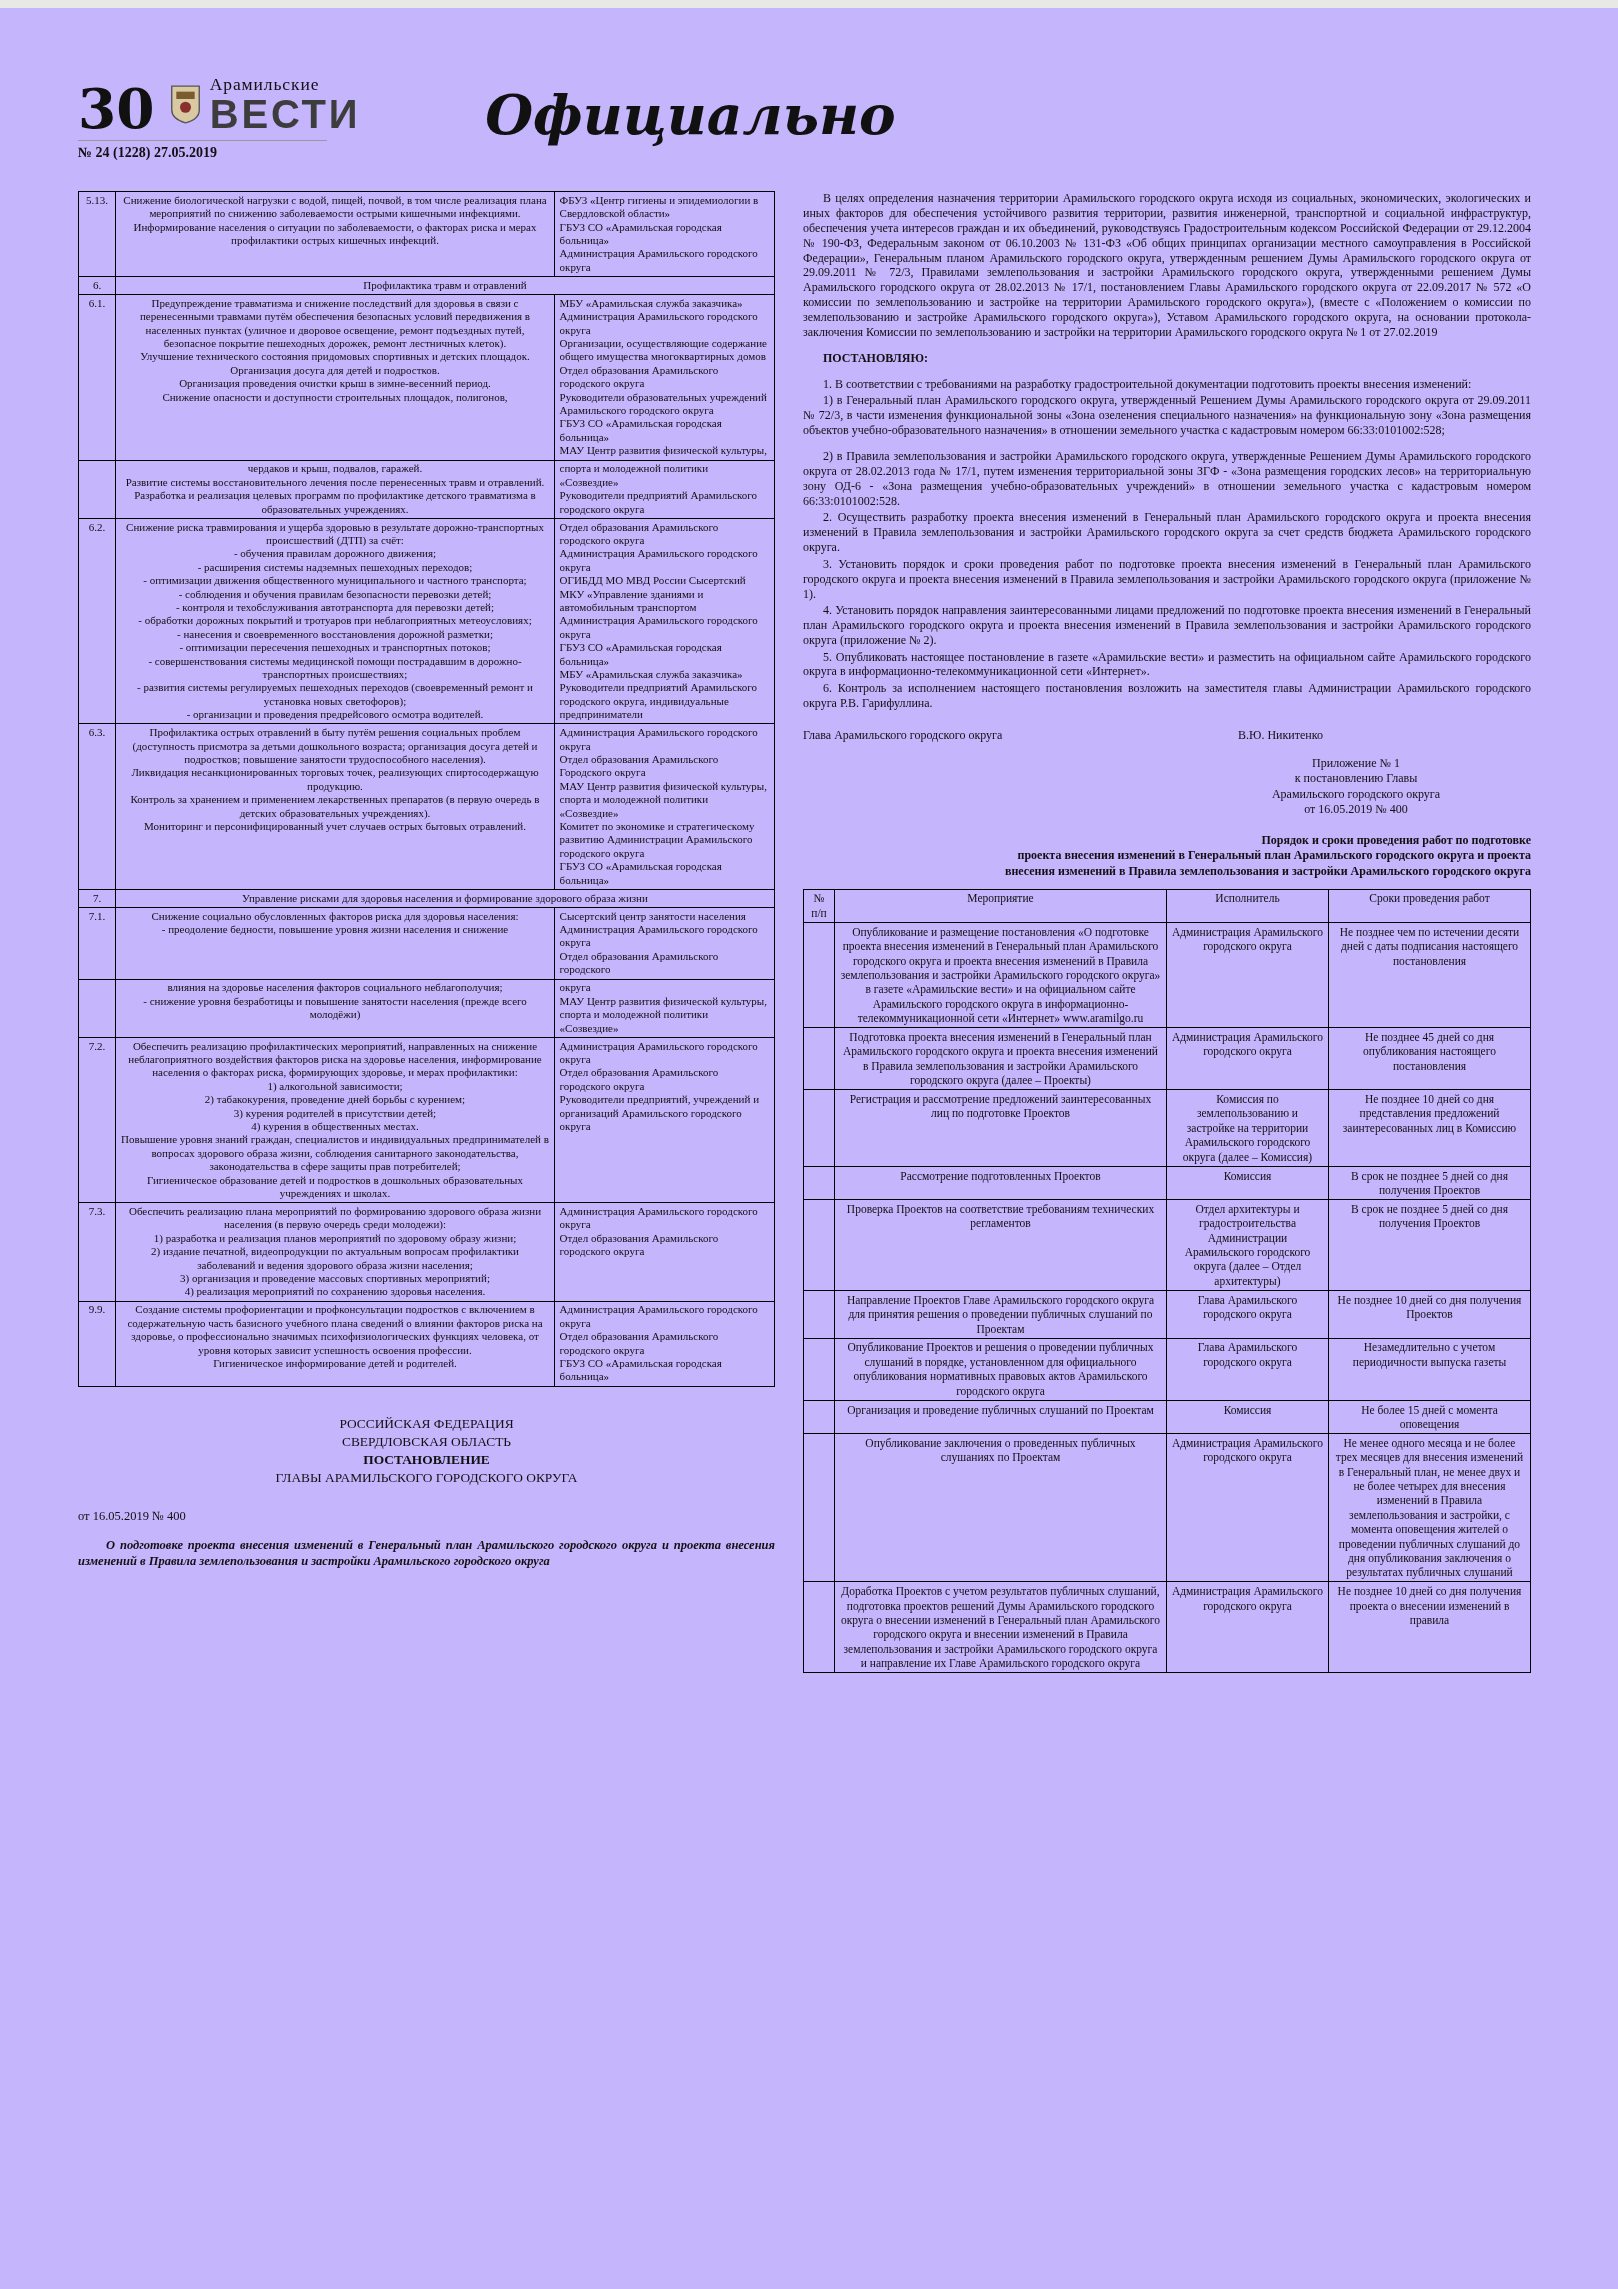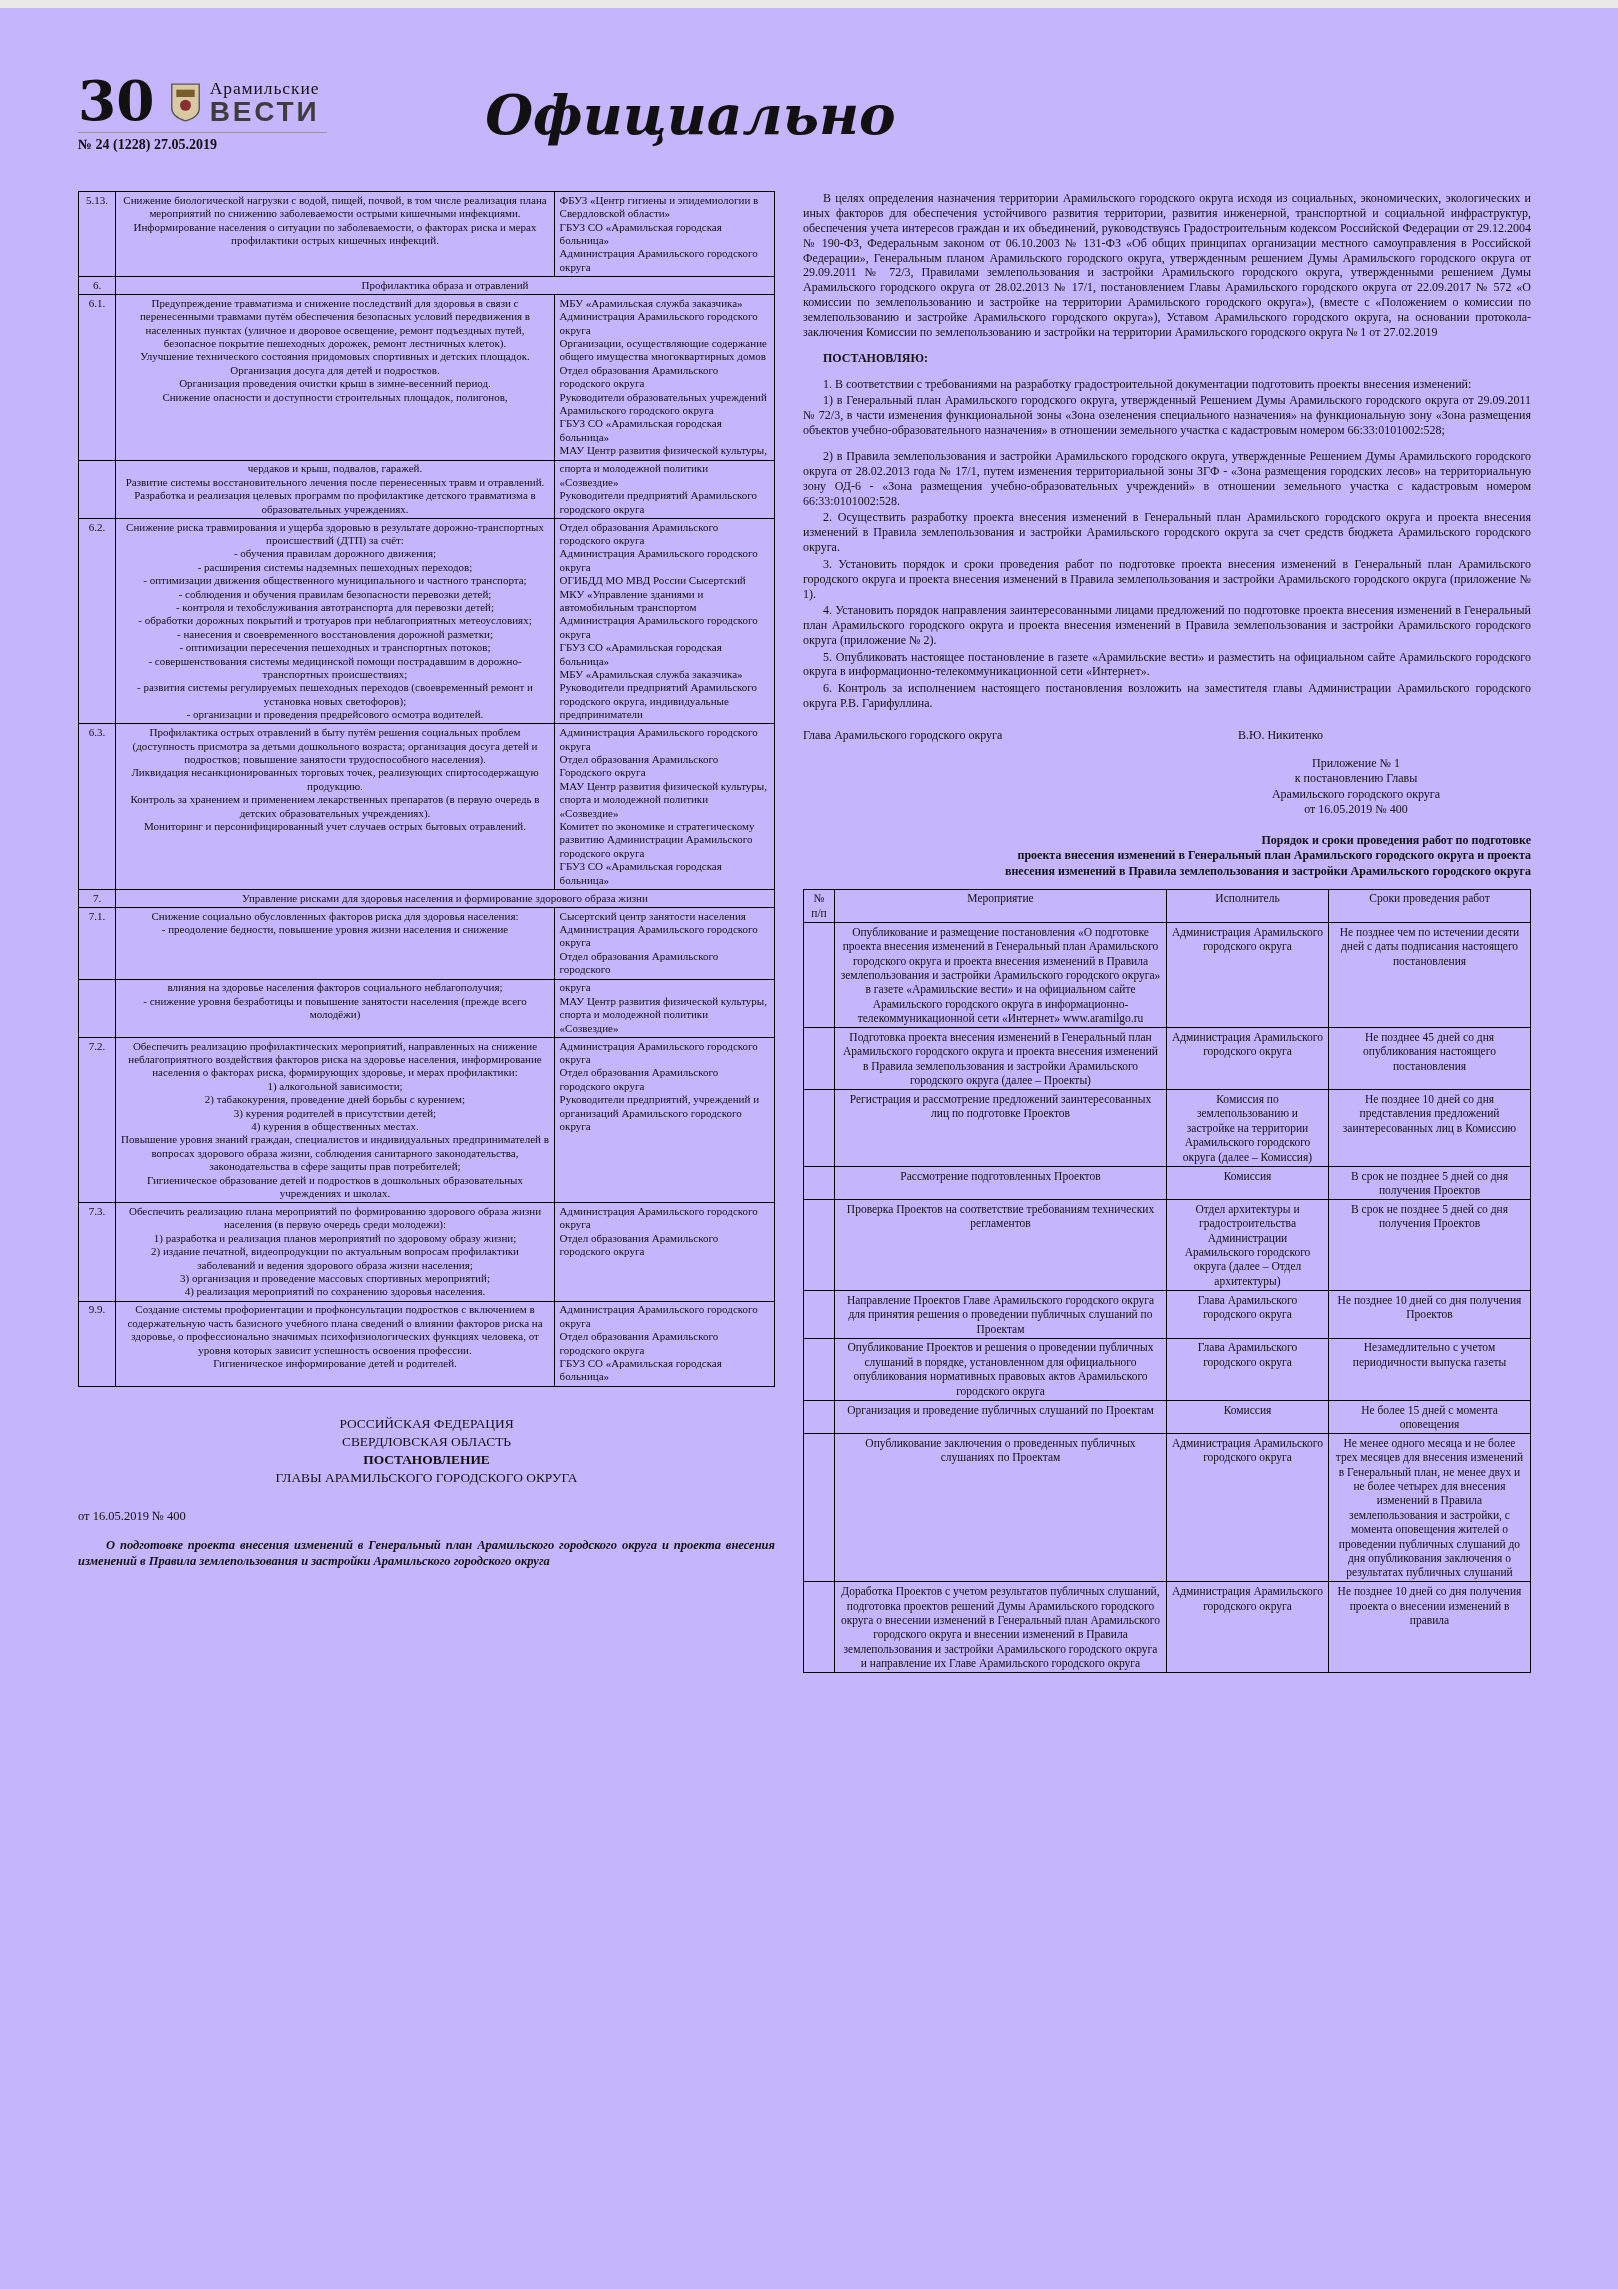--- a/index.html
+++ b/index.html
@@ -8,21 +8,21 @@
   .page { width:1619px; min-height:2290px; background:#c4b5fd; margin:8px auto; position:relative;
           padding:68px 88px 37px 78px; }
 
   
   header { position:relative; height:102px; margin-bottom:13px; }
   .mast-row { display:flex; align-items:flex-end; gap:14.8px; }
   .pagenum { font-family:"DejaVu Serif", serif; font-weight:bold; font-size:55px; line-height:0.9; }
   .logo { display:flex; align-items:center; gap:7.4px; }
   .logo-text { display:flex; flex-direction:column; line-height:1; }
   .logo-sub { font-size:17.5px; letter-spacing:0.9px; }
-  .logo-main { font-family:"Liberation Sans", sans-serif; font-weight:bold; font-size:28px;
+  .logo-main { font-family:"Liberation Sans", sans-serif; font-weight:bold; font-size:40px;
                letter-spacing:2.8px; color:#3d3d3d; }
   .issue { font-size:14px; font-weight:bold; margin-top:6.5px; border-top:0.9px solid #999;
            padding-top:3.7px; width:249px; }
   .section-title { position:absolute; left:400px; top:5.5px; width:425px; text-align:center;
                    font-family:"DejaVu Serif", serif; font-style:italic; font-weight:bold;
                    font-size:55px; }
 
   
   main { display:flex; gap:28px; align-items:flex-start; }
   .col-left  { width:697px; }
@@ -97,21 +97,21 @@
         <tbody>
             <tr>
               <td class="cell num">5.13.</td>
               <td class="cell activity">Снижение биологической нагрузки с водой, пищей, почвой, в том числе реализация плана мероприятий по снижению заболеваемости острыми кишечными инфекциями. Информирование населения о ситуации по заболеваемости, о факторах риска и мерах профилактики острых кишечных инфекций.</td>
               <td class="cell executor">ФБУЗ «Центр гигиены и эпидемиологии в Свердловской области»
 ГБУЗ СО «Арамильская городская больница»
 Администрация Арамильского городского округа</td>
             </tr>
             <tr>
               <td class="cell num">6.</td>
-              <td class="cell section-cell" colspan="2">Профилактика образа и отравлений</td>
+              <td class="cell section-cell" colspan="2">Профилактика травм и отравлений</td>
             </tr>
             <tr>
               <td class="cell num">6.1.</td>
               <td class="cell activity">Предупреждение травматизма и снижение последствий для здоровья в связи с перенесенными травмами путём обеспечения безопасных условий передвижения в населенных пунктах (уличное и дворовое освещение, ремонт подъездных путей, безопасное покрытие пешеходных дорожек, ремонт лестничных клеток).
 Улучшение технического состояния придомовых спортивных и детских площадок.
 Организация досуга для детей и подростков.
 Организация проведения очистки крыш в зимне-весенний период.
 Снижение опасности и доступности строительных площадок, полигонов,</td>
               <td class="cell executor">МБУ «Арамильская служба заказчика»
 Администрация Арамильского городского округа

